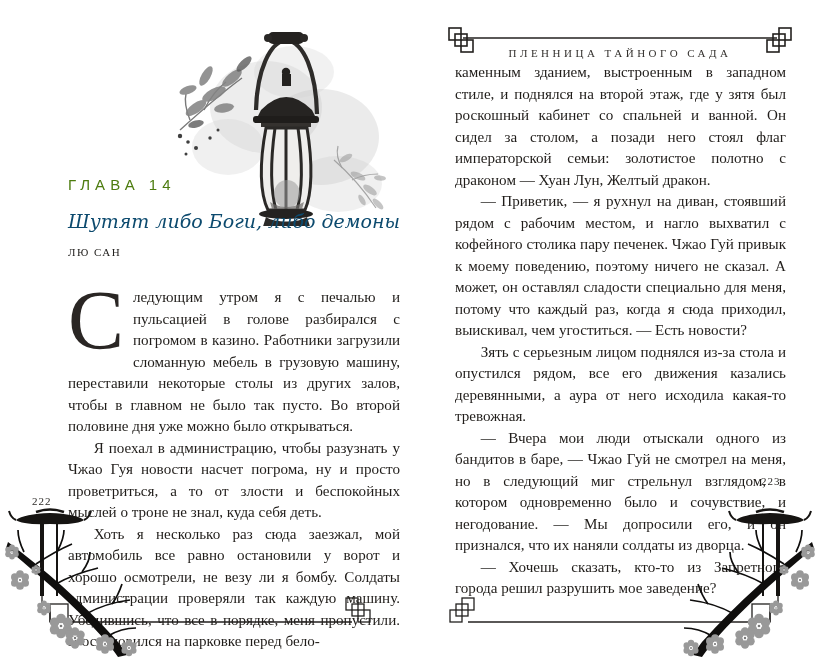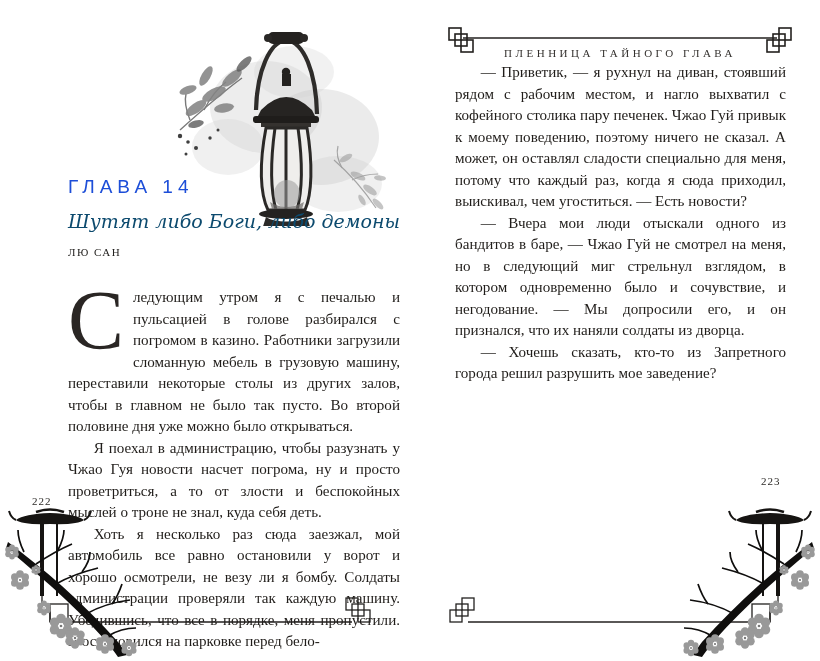--- a/index.html
+++ b/index.html
@@ -4,22 +4,22 @@
 <style>
   html,body { margin:0; padding:0; background:#ffffff; }
   #stage {
     position:relative; width:820px; height:661px; background:#ffffff;
     font-family:"Liberation Serif", serif; color:#201d1a; overflow:hidden;
   }
   
   .lantern-wrap { position:absolute; left:166px; top:12px; width:232px; height:214px; }
   .chapter-heading {
     position:absolute; left:68px; top:176px;
-    font-family:"Liberation Sans", sans-serif; font-size:19px; font-weight:400;
-    letter-spacing:5px; color:#1d4ed8;
+    font-family:"Liberation Sans", sans-serif; font-size:15px; font-weight:400;
+    letter-spacing:5px; color:#4d7c0f;
   }
   .chapter-subtitle {
     position:absolute; left:68px; top:210px;
     font-family:"DejaVu Serif", serif; font-style:italic; font-size:19px; color:#0c4a6e;
   }
   .section-label {
     position:absolute; left:68px; top:246px;
     font-size:11px; letter-spacing:1.5px; color:#242220;
   }
   .body-text { position:absolute; font-size:15.1px; line-height:21.5px; text-align:justify; hyphens:auto; }
@@ -146,24 +146,26 @@
           <rect x="12" y="8" width="12" height="12"></rect>
           <rect x="18" y="14" width="12" height="12"></rect>
         </g>
         <g transform="translate(354,0) scale(-1,1)">
           <rect x="6" y="2" width="12" height="12"></rect>
           <rect x="12" y="8" width="12" height="12"></rect>
           <rect x="18" y="14" width="12" height="12"></rect>
         </g>
       </g>
     </svg>
-    <div class="running-header">ПЛЕННИЦА ТАЙНОГО ГЛАВА</div>
+    <div class="running-header">ПЛЕННИЦА ТАЙНОГО САДА</div>
 
     <div class="body-text body-right">
+      <p class="first">каменным зданием, выстроенным в западном стиле, и поднялся на второй этаж, где у зятя был роскошный кабинет со спальней и ванной. Он сидел за столом, а позади него стоял флаг императорской семьи: золотистое полотно с драконом — Хуан Лун, Желтый дракон.</p>
       <p>— Приветик, — я рухнул на диван, стоявший рядом с рабочим местом, и нагло выхватил с кофейного столика пару печенек. Чжао Гуй привык к моему поведению, поэтому ничего не сказал. А может, он оставлял сладости специально для меня, потому что каждый раз, когда я сюда приходил, выискивал, чем угоститься. — Есть новости?</p>
+      <p>Зять с серьезным лицом поднялся из-за стола и опустился рядом, все его движения казались деревянными, а аура от него исходила какая-то тревожная.</p>
       <p>— Вчера мои люди отыскали одного из бандитов в баре, — Чжао Гуй не смотрел на меня, но в следующий миг стрельнул взглядом, в котором одновременно было и сочувствие, и негодование. — Мы допросили его, и он признался, что их наняли солдаты из дворца.</p>
       <p>— Хочешь сказать, кто-то из Запретного города решил разрушить мое заведение?</p>
     </div>
   </div>
 
   <svg class="footer-deco" viewBox="0 0 820 181">
     <defs>
       <g id="blossom">
         <g fill="#999999">
           <circle cx="0" cy="-5" r="3.2"></circle>

